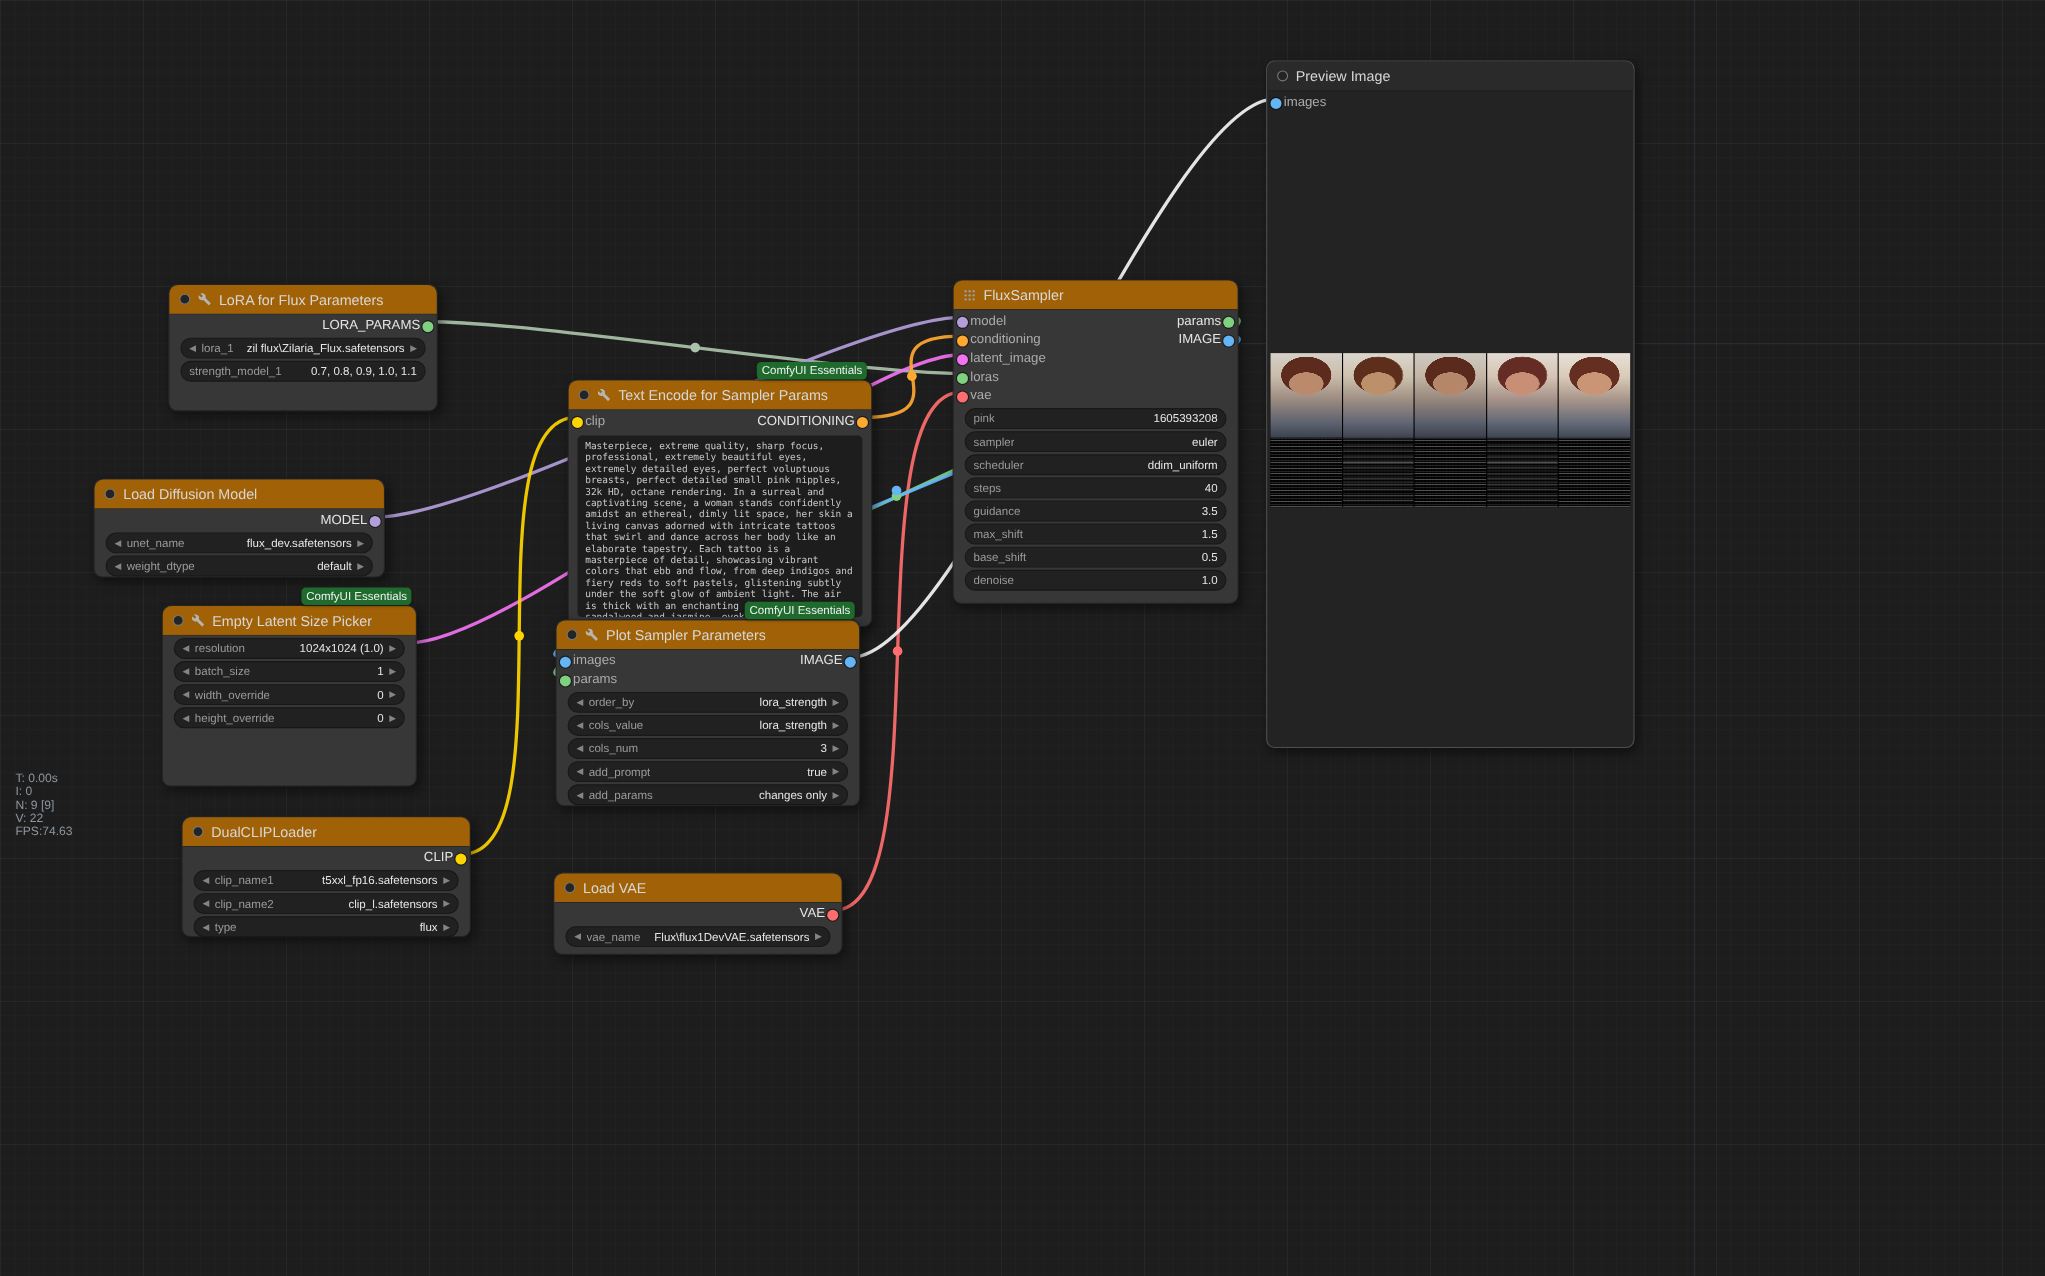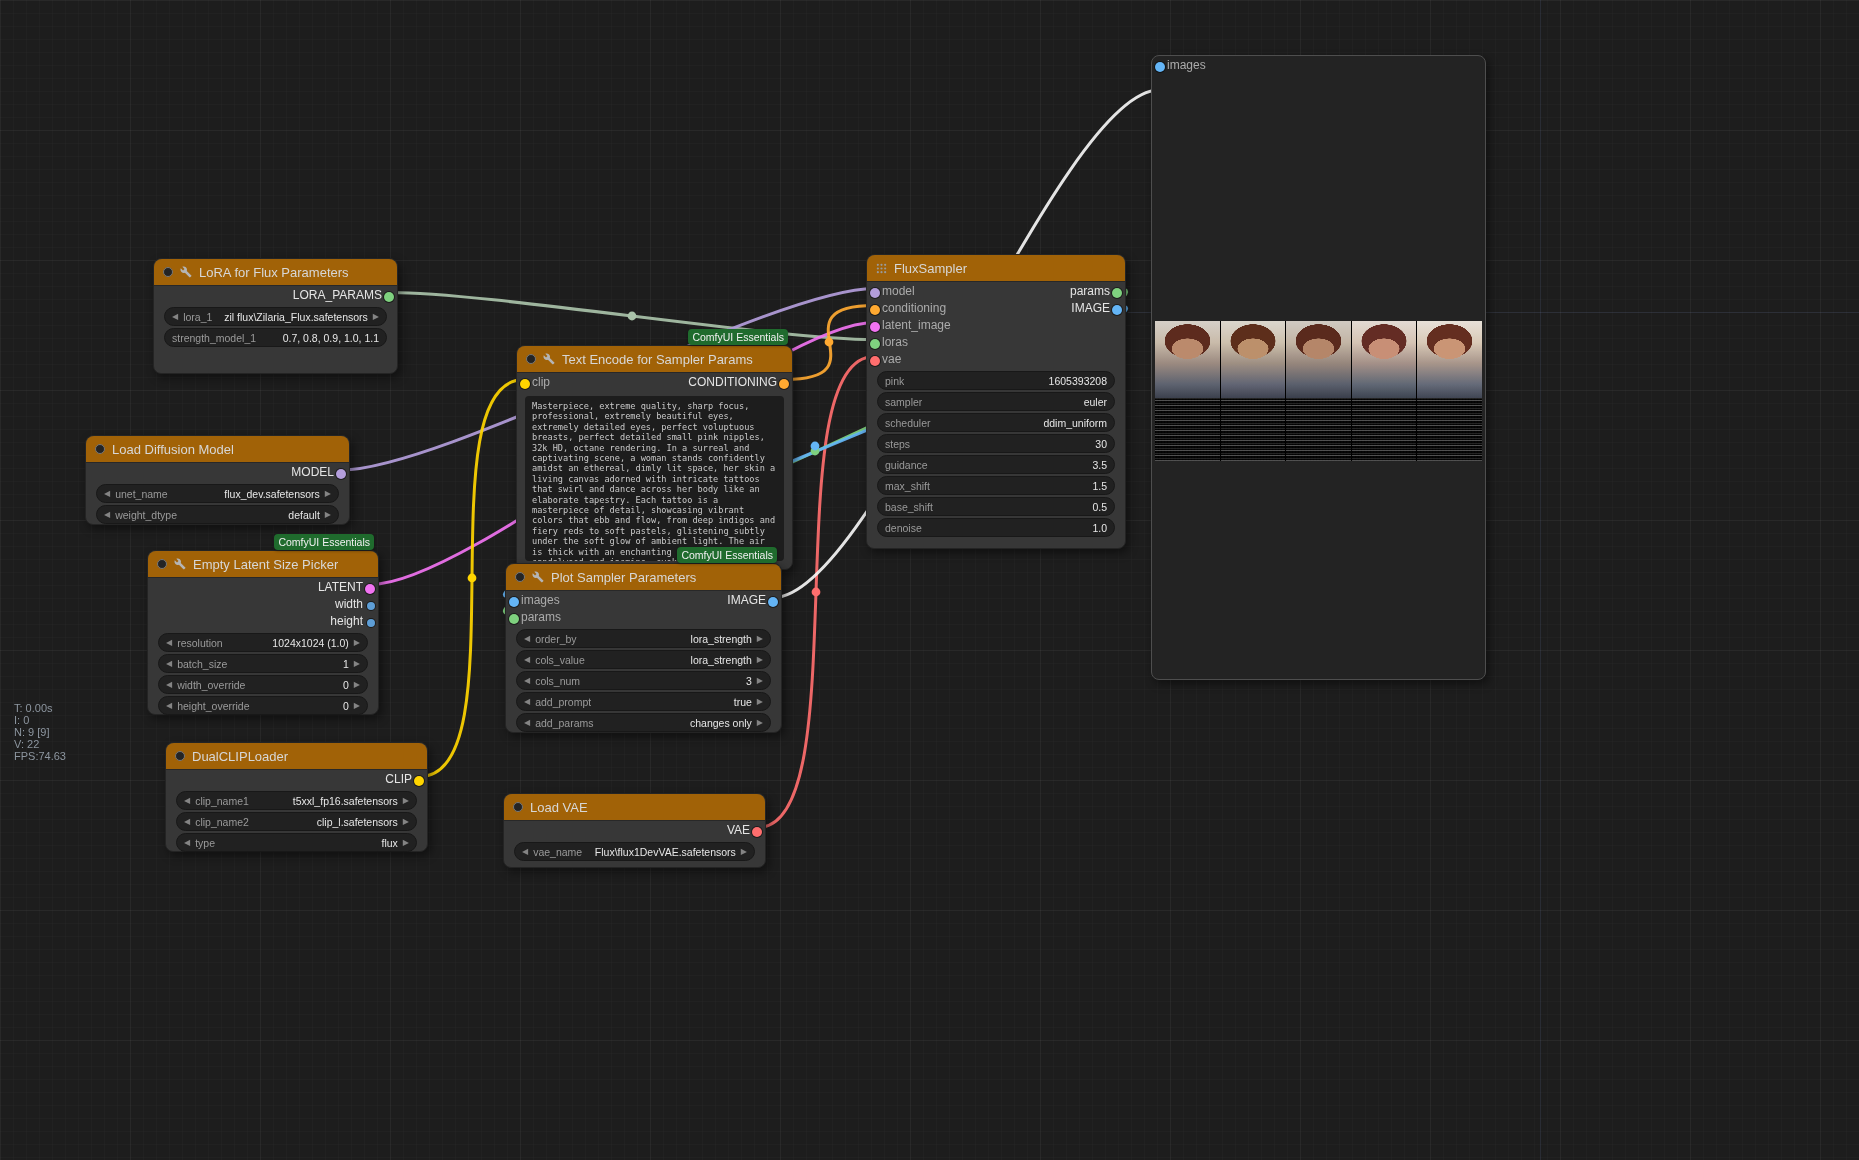--- a/index.html
+++ b/index.html
@@ -145,34 +145,20 @@
     <div class="badge">ComfyUI Essentials</div>
     <div class="node-header">
       <span class="status-dot"></span>
       <span class="icon">
           <svg width="12" height="12" viewBox="0 0 24 24" fill="#b5b5b5">
             <path d="M22.7 19l-9.1-9.1c.9-2.3.4-5-1.5-6.9-2-2-5-2.4-7.4-1.3L9 6 6 9 1.6 4.7C.4 7.1.9 10.1 2.9 12.1c1.9 1.9 4.6 2.4 6.9 1.5l9.1 9.1c.4.4 1 .4 1.4 0l2.3-2.3c.5-.4.5-1.1.1-1.4z"></path>
           </svg>
         </span>
       <span class="node-title-text">Empty Latent Size Picker</span>
     </div>
-    <div class="rows">
-      <div class="port-row">
-        <span class="out-label">LATENT</span>
-        <span class="dot out" style="background: rgb(241, 115, 241);"></span>
-      </div>
-      <div class="port-row">
-        <span class="out-label">width</span>
-        <span class="dot out sm" style="background: rgb(94, 158, 214);"></span>
-      </div>
-      <div class="port-row">
-        <span class="out-label">height</span>
-        <span class="dot out sm" style="background: rgb(94, 158, 214);"></span>
-      </div>
-    </div>
     <div class="widget">
       <span class="arrow">◀</span>
       <span class="w-label">resolution</span>
       <span class="w-value">1024x1024 (1.0)</span>
       <span class="arrow">▶</span>
     </div>
     <div class="widget">
       <span class="arrow">◀</span>
       <span class="w-label">batch_size</span>
       <span class="w-value">1</span>
@@ -369,41 +355,45 @@
     <div class="widget">
       <span class="w-label">sampler</span>
       <span class="w-value">euler</span>
     </div>
     <div class="widget">
       <span class="w-label">scheduler</span>
       <span class="w-value">ddim_uniform</span>
     </div>
     <div class="widget">
       <span class="w-label">steps</span>
-      <span class="w-value">30</span>
+      <span class="w-value">40</span>
     </div>
     <div class="widget">
       <span class="w-label">guidance</span>
       <span class="w-value">3.5</span>
     </div>
     <div class="widget">
       <span class="w-label">max_shift</span>
       <span class="w-value">1.5</span>
     </div>
     <div class="widget">
       <span class="w-label">base_shift</span>
       <span class="w-value">0.5</span>
     </div>
     <div class="widget">
       <span class="w-label">denoise</span>
       <span class="w-value">1.0</span>
     </div>
   </div>
 
   <div class="node preview-node" style="left:1151px;top:55px;width:335px;height:625px">
+    <div class="node-header">
+      <span class="status-dot"></span>
+      <span class="node-title-text">Preview Image</span>
+    </div>
     <div class="rows">
       <div class="port-row">
         <span class="dot in" style="background: rgb(100, 181, 246);"></span>
         <span class="in-label">images</span>
       </div>
     </div>
     <div class="preview-strip">
       <div class="pv-col">
           <div class="pv-thumb"></div>
           <div class="pv-noise"></div>

